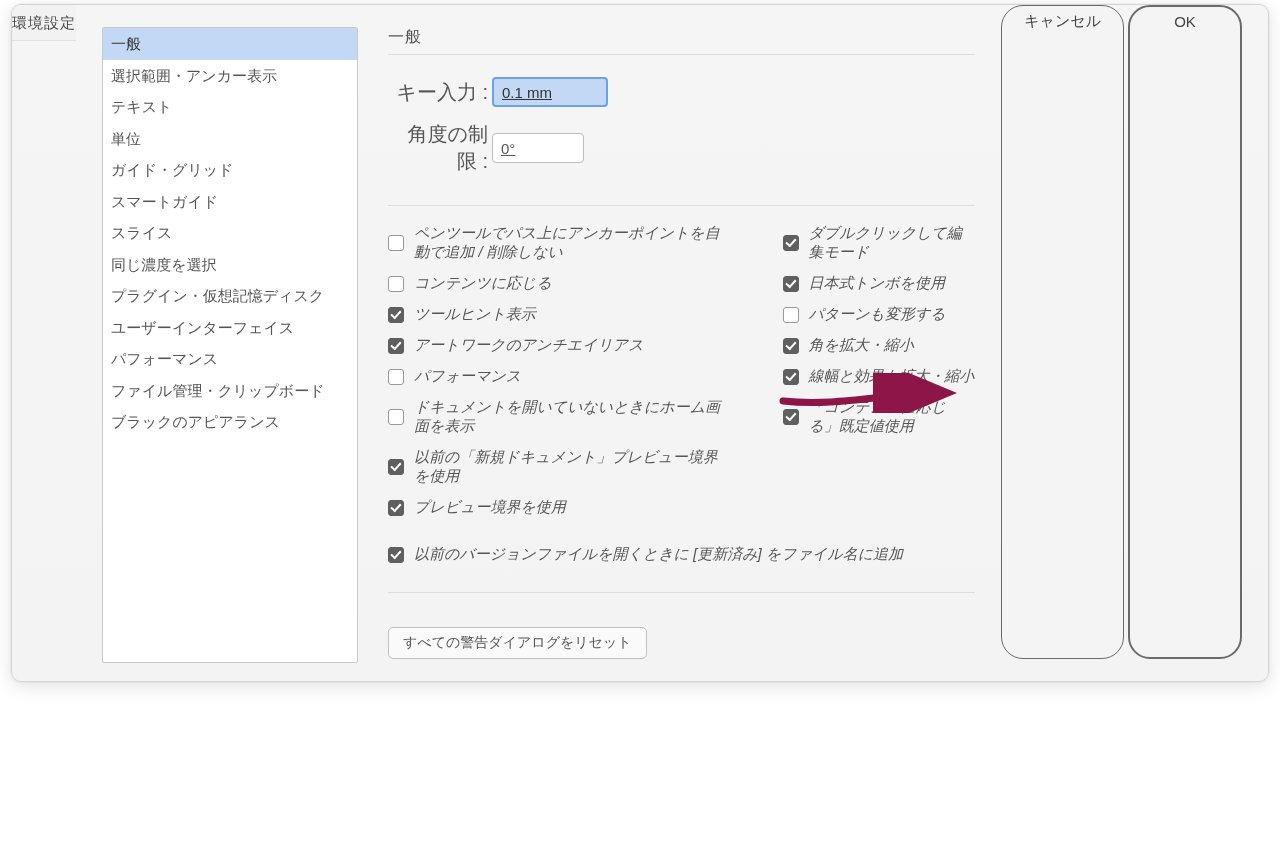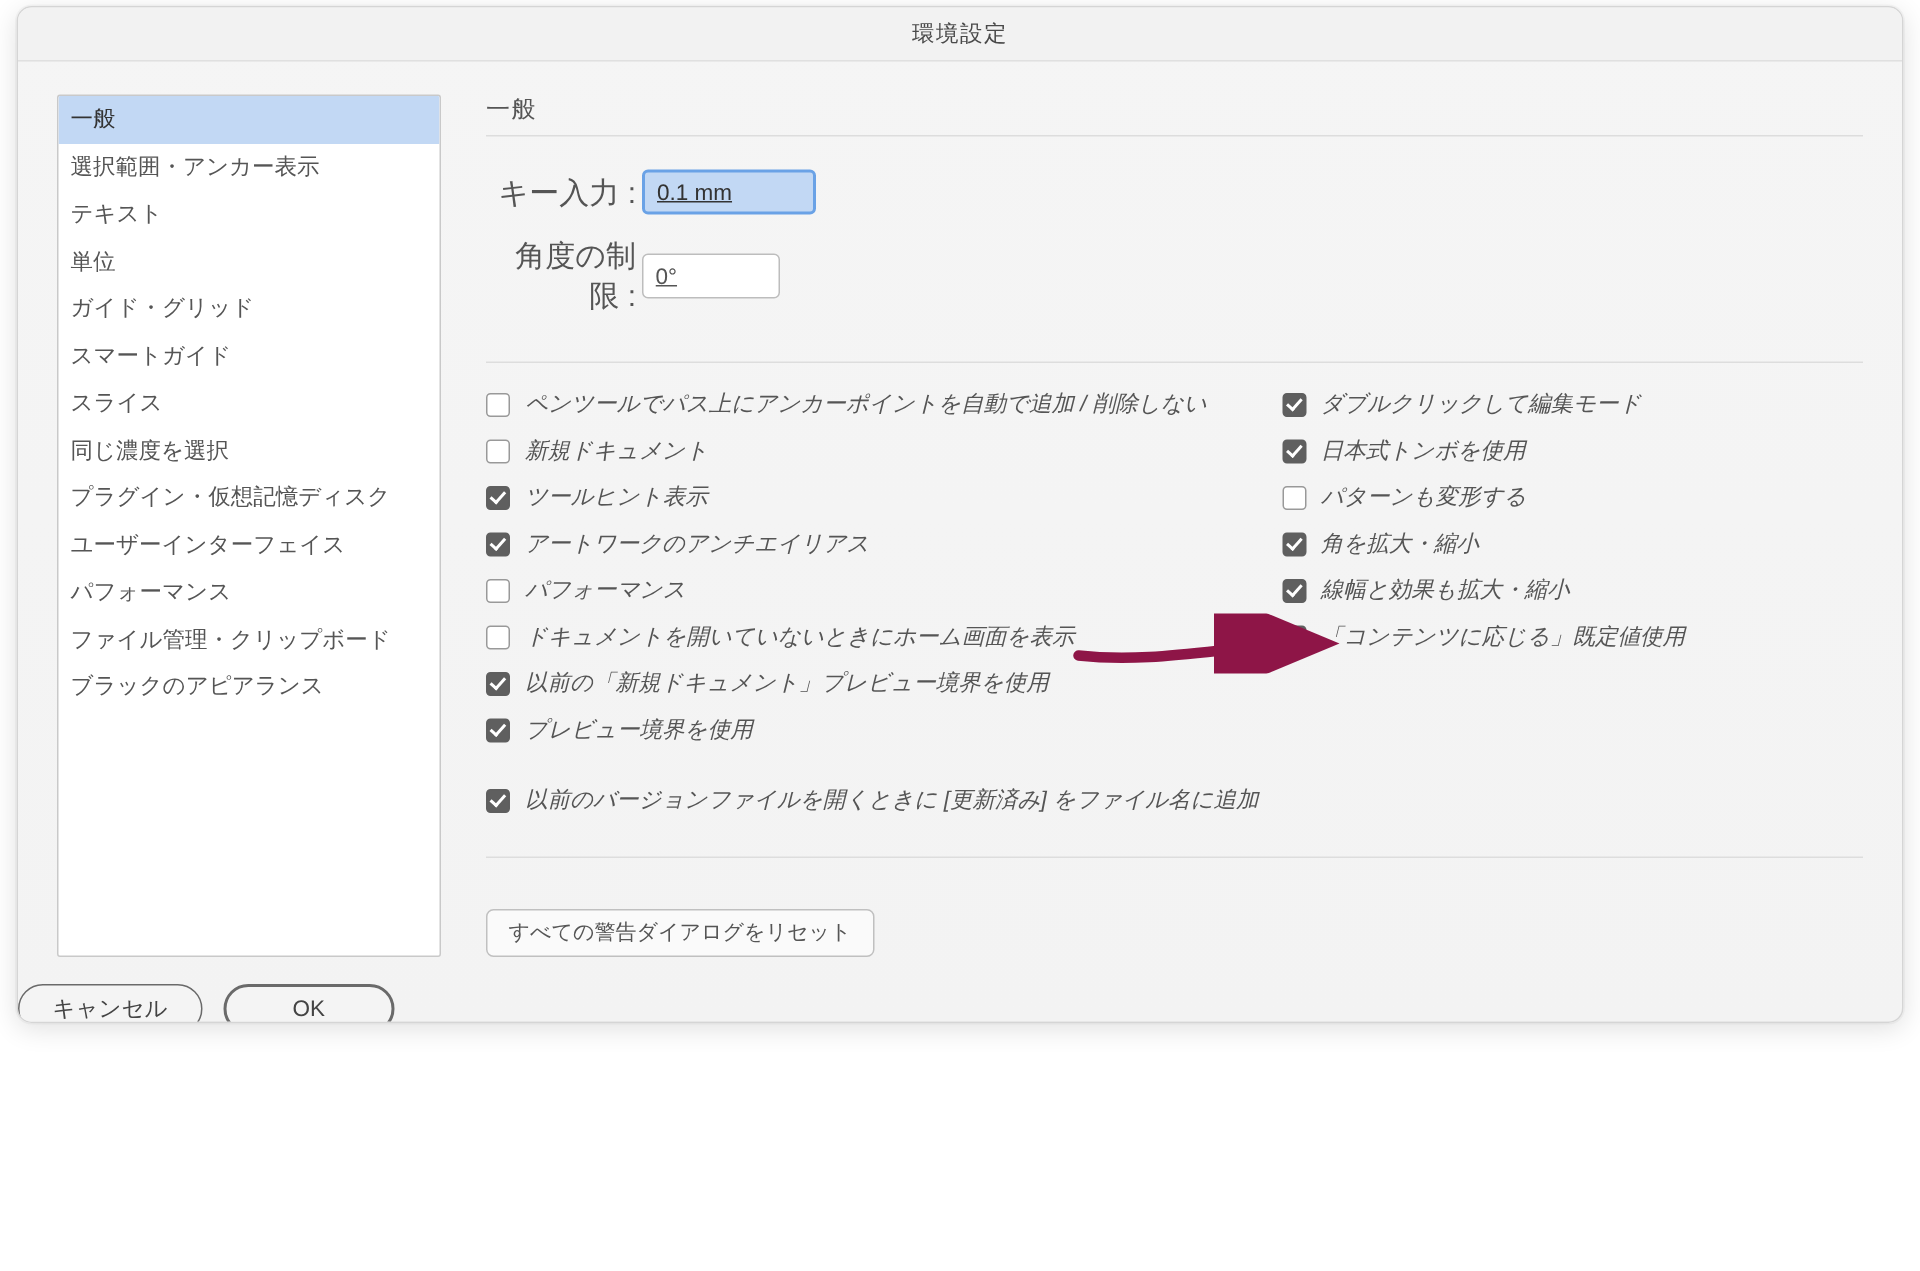--- a/index.html
+++ b/index.html
@@ -16,21 +16,21 @@
 }
 .window {
   width: 1258px;
   height: 678px;
   margin-top: 4px;
   background: linear-gradient(#f5f5f5, #f3f3f3);
   border: 1px solid #d5d5d5;
   border-radius: 10px;
   box-shadow: 0 4px 18px rgba(0,0,0,0.12), 0 0 0 1px rgba(0,0,0,0.03);
   display: flex;
-  flex-direction: column;
+  flex-direction: row;
   overflow: hidden;
 }
 .titlebar {
   height: 36px;
   line-height: 36px;
   text-align: center;
   font-size: 15px;
   color: #4a4a4a;
   border-bottom: 1px solid #e0e0e0;
   background: #f2f2f2;
@@ -153,21 +153,21 @@
   border: 1px solid #c0c0c0;
   border-radius: 5px;
   background: #fafafa;
   font-size: 14px;
   color: #555;
   cursor: default;
 }
 .footer {
   padding: 0 26px 22px 0;
   display: flex;
-  gap: 14px;
+  gap: 4px;
 }
 .btn {
   min-width: 114px;
   padding: 6px 22px;
   border: 1.5px solid #6a6a6a;
   border-radius: 22px;
   background: #f4f4f4;
   font-size: 15px;
   color: #444;
   text-align: center;
@@ -221,21 +221,21 @@
         <div class="divider"></div>
 
         <div class="check-columns">
           <div class="check-col" id="col-left">
               <div class="checkbox-row">
                 <span class="checkbox"></span>
                 <span>ペンツールでパス上にアンカーポイントを自動で追加 / 削除しない</span>
               </div>
               <div class="checkbox-row">
                 <span class="checkbox"></span>
-                <span>新規ドキュメント</span>
+                <span>コンテンツに応じる</span>
               </div>
               <div class="checkbox-row">
                 <span class="checkbox checked"></span>
                 <span>ツールヒント表示</span>
               </div>
               <div class="checkbox-row">
                 <span class="checkbox checked"></span>
                 <span>アートワークのアンチエイリアス</span>
               </div>
               <div class="checkbox-row">

